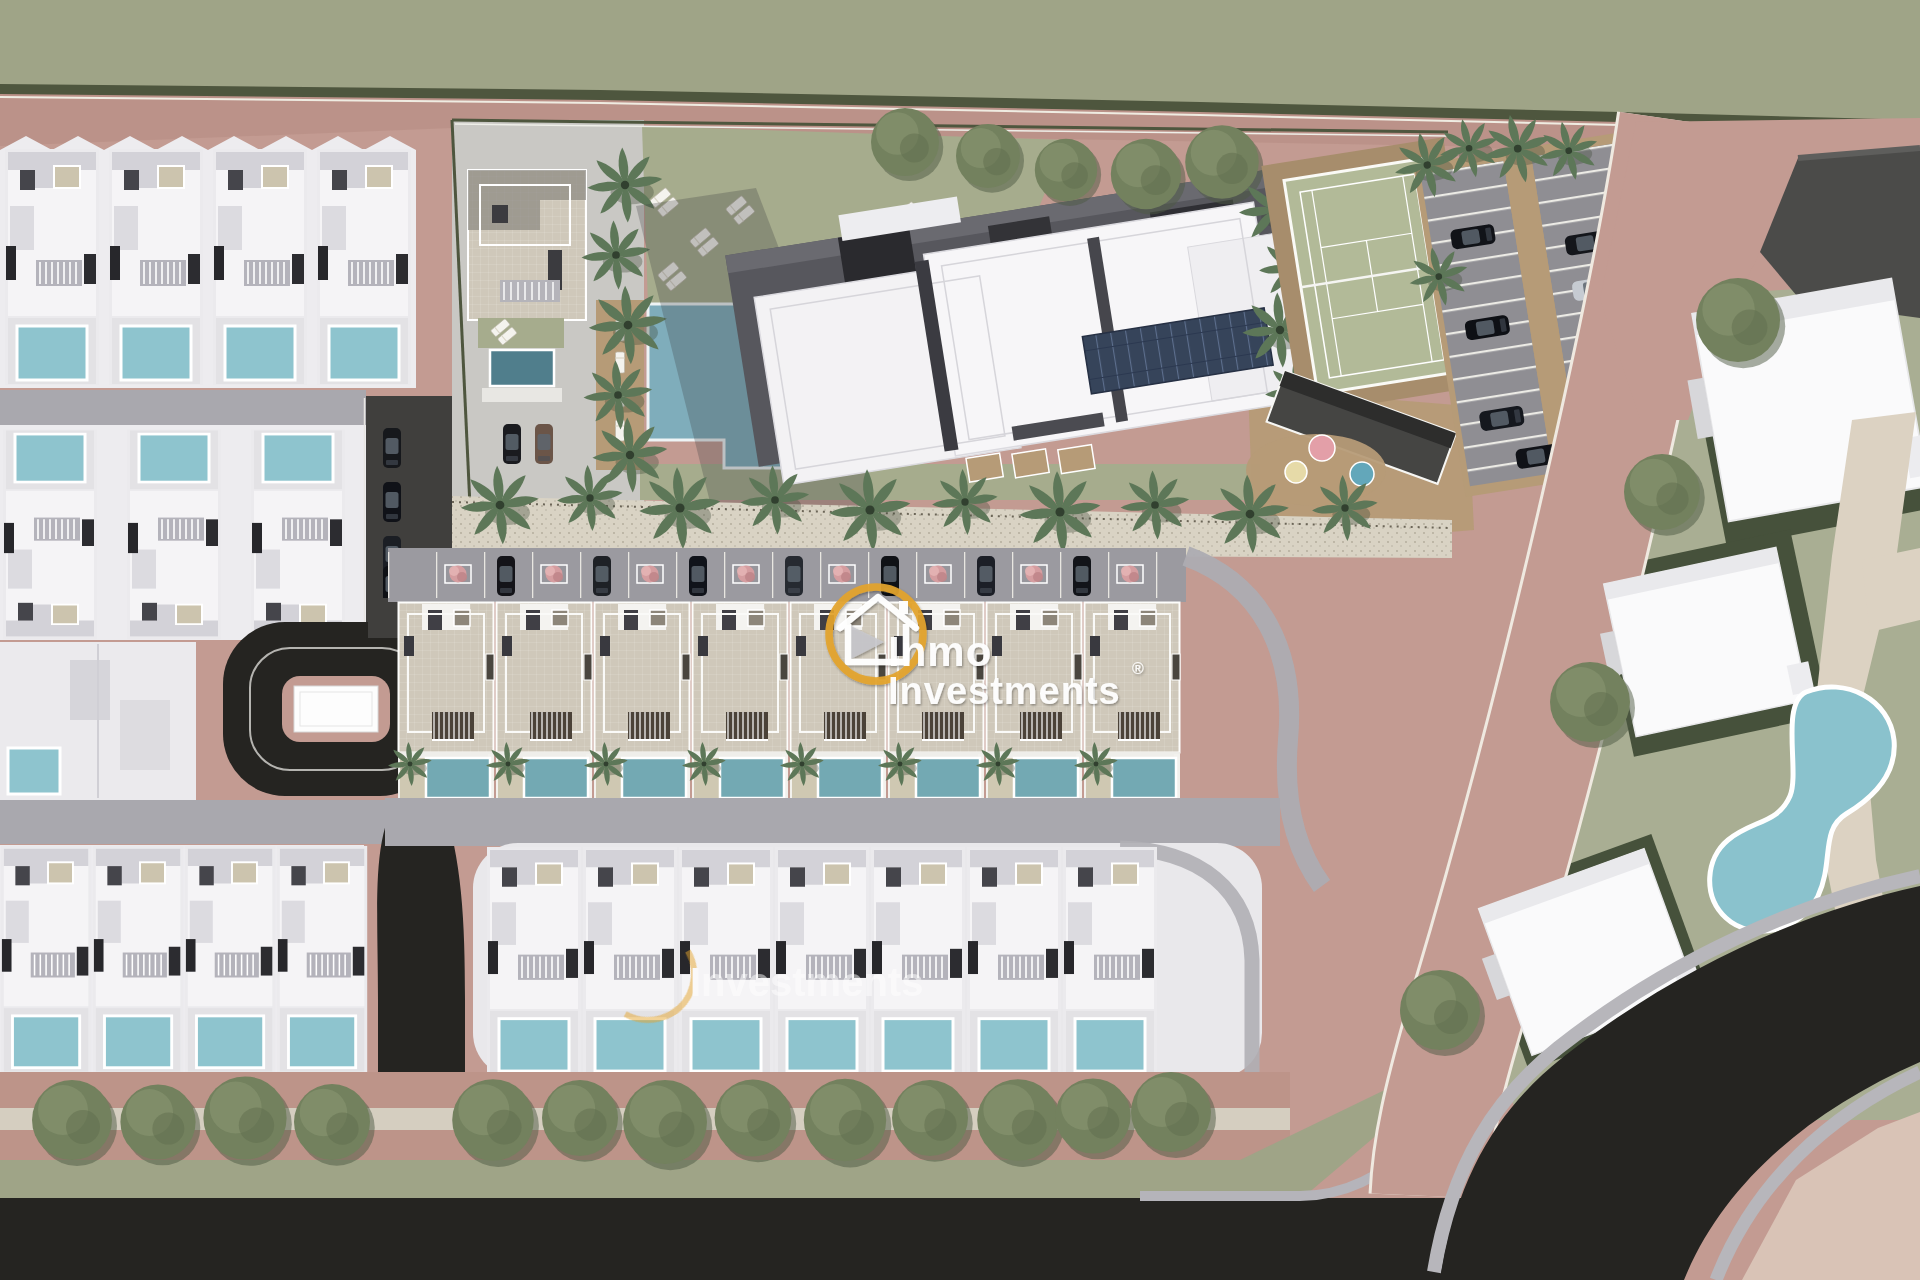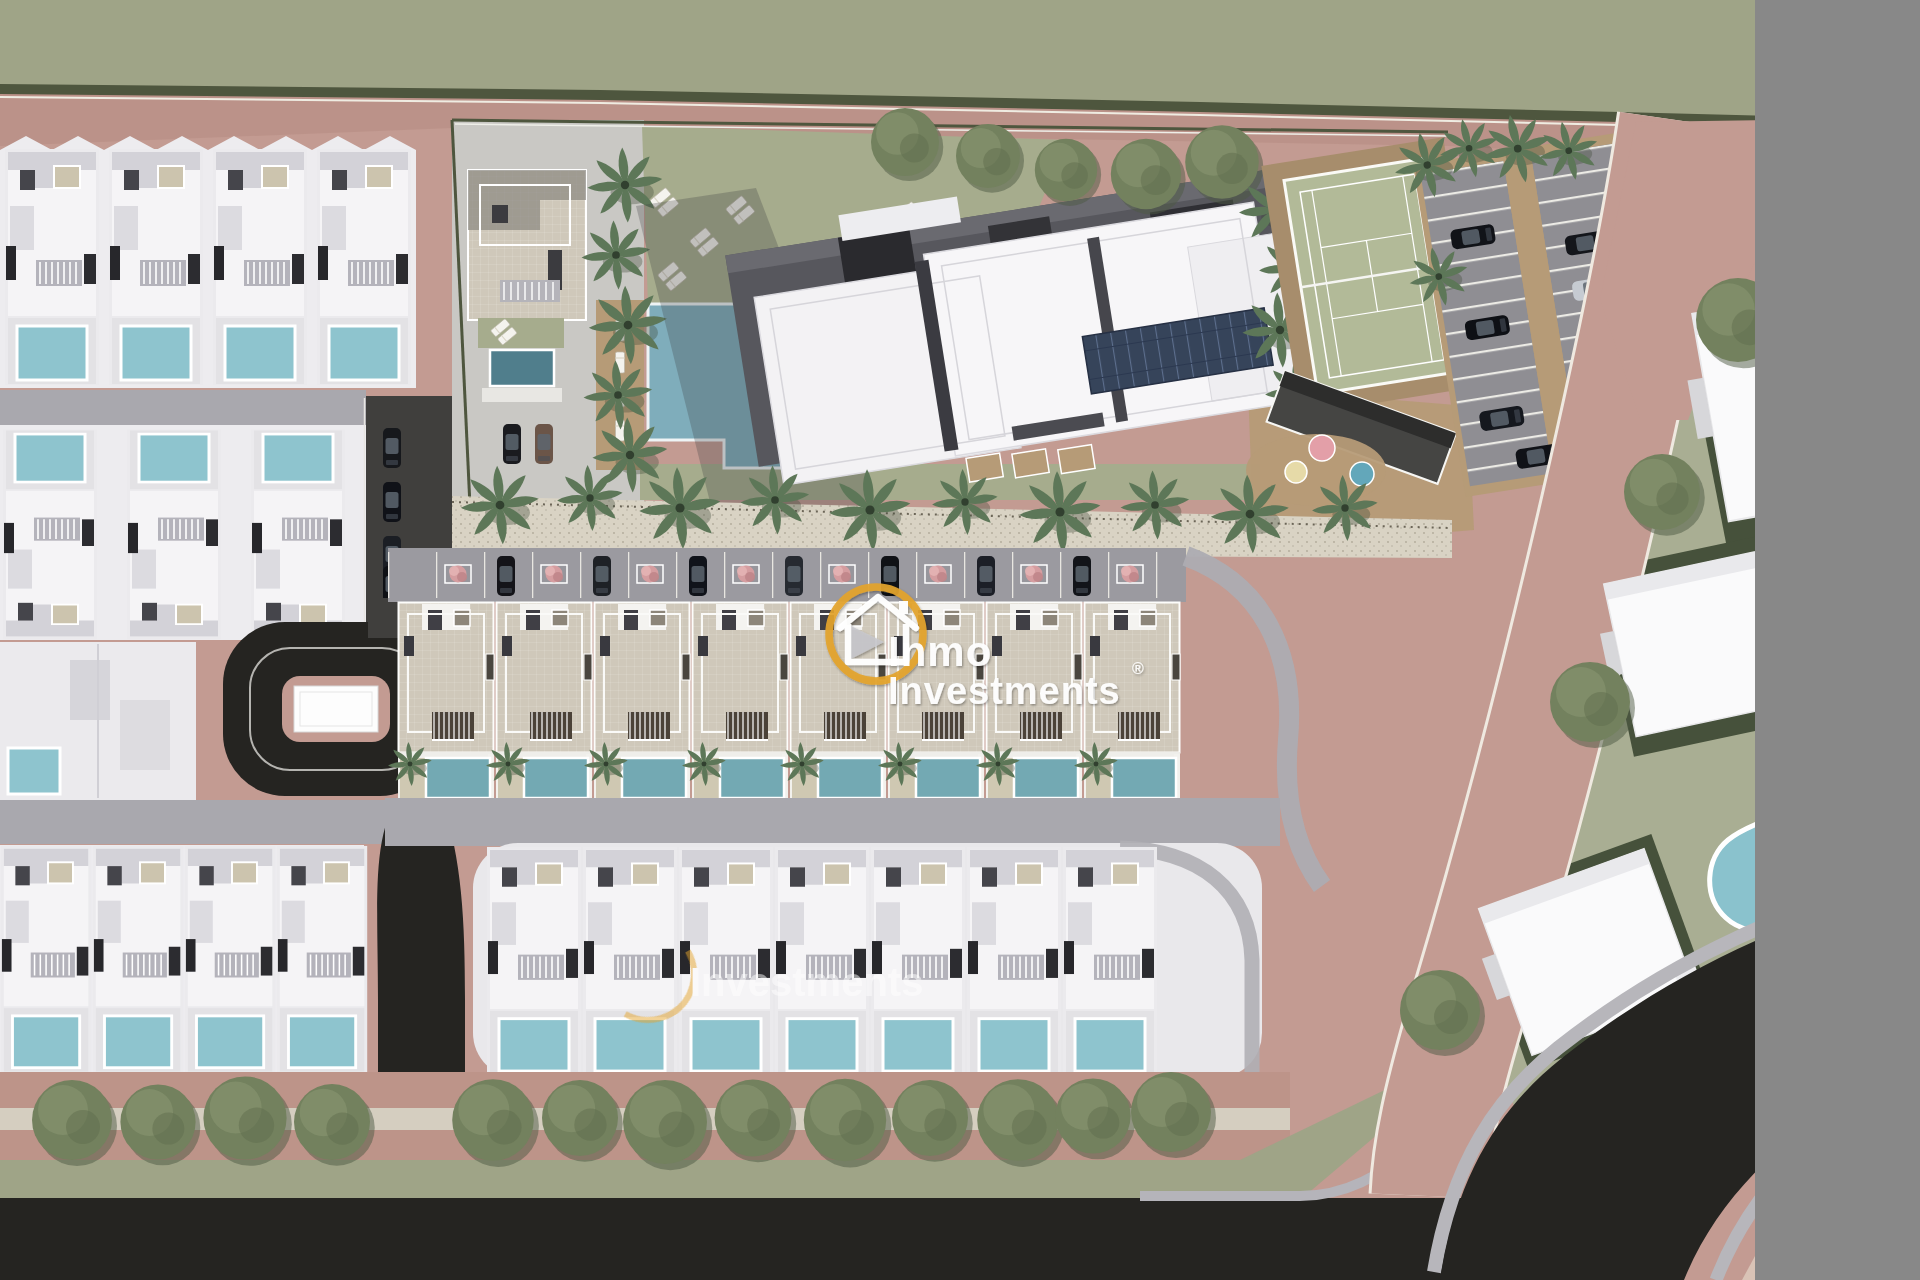--- a/index.html
+++ b/index.html
@@ -1,16 +1,16 @@
 <!DOCTYPE html>
 <html style="--rose: #c39b92; --road-top: #ba9187; --asphalt: #252421; --street: #9b9aa0; --street-dark: #403f3d; --walk: #a9a8ae; --villa: #f5f4f6; --pool-villa: #8ec4ce; --pool-town: #73a9b3; --pool-communal: #7fadbb; --pool-dark: #507e8c; --pool-kidney: #8ac2cd; --lawn: #a6ac8d; --lawn-n: #a9ae93; --plot-dark: #46513b; --band: #9fa487; --hedge: #4e563e; --tan: #b69b77; --tennis: #b2ba98; --tennis-surround: #a78d6c; --stone: #cfc8ba; --tree: #73815e; --palm: #5d7758; --shrub: #d59da0; --cream: #dcd2c2; --promenade: #d9d3c4; --gold: #e4a42c;"><head>
 <meta charset="utf-8">
 <style>
   html,body{margin:0;padding:0;background:#888;}
-  .stage{position:relative;width:1755px;height:1280px;overflow:hidden;background:var(--rose,#c39b92);}
+  .stage{position:relative;width:1920px;height:1280px;overflow:hidden;background:var(--rose,#c39b92);}
   svg{display:block;}
   text{font-family:"Liberation Sans","DejaVu Sans",sans-serif;}
   .f-rose{fill:var(--rose)} .f-rose2{fill:var(--road-top)} .f-asphalt{fill:var(--asphalt)}
   .f-street{fill:var(--street)} .f-streetd{fill:var(--street-dark)} .f-walk{fill:var(--walk)}
   .f-villa{fill:var(--villa)} .f-lawn{fill:var(--lawn)} .f-lawnn{fill:var(--lawn-n)}
   .f-plot{fill:var(--plot-dark)} .f-band{fill:var(--band)} .f-hedge{fill:var(--hedge)}
   .f-tan{fill:var(--tan)} .f-tennis{fill:var(--tennis)} .f-tensur{fill:var(--tennis-surround)}
   .f-stone{fill:var(--stone)} .f-cream{fill:var(--cream)}
   .poolA{fill:var(--pool-villa);stroke:#fff;stroke-width:3}
   .poolT{fill:var(--pool-town);stroke:#fff;stroke-width:2.5}

